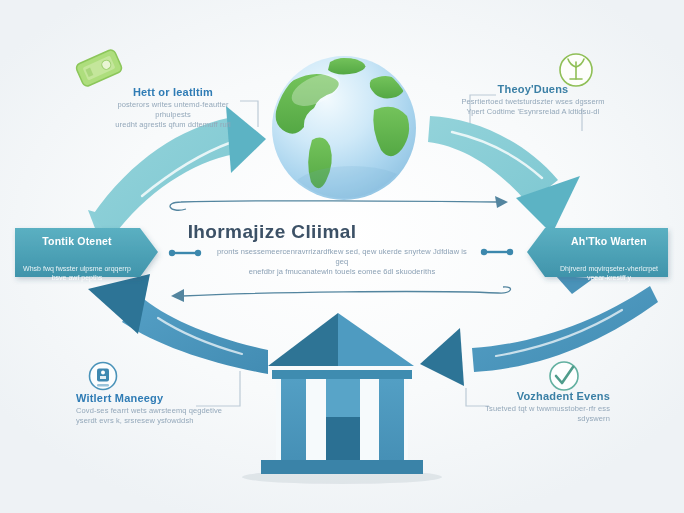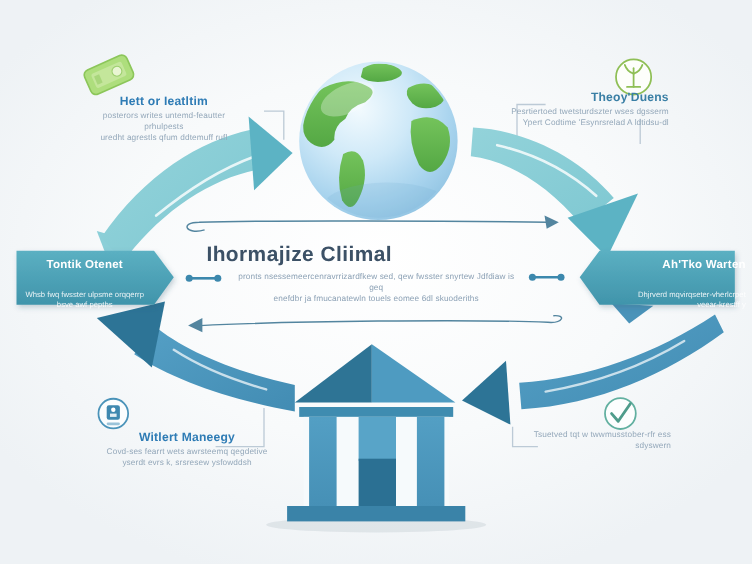--- a/index.html
+++ b/index.html
@@ -6,36 +6,36 @@
   body{font-family:"Liberation Sans", sans-serif;}
   .stage{position:relative;width:684px;height:513px;overflow:hidden;
     background:radial-gradient(ellipse 420px 300px at 50% 46%, #ffffff 0%, #f8fafb 55%, #eef2f5 100%);}
   .stage svg{position:absolute;left:0;top:0;}
 
   .txt{position:absolute;z-index:2;}
 
   
   .corner-title{font-weight:bold;font-size:11px;letter-spacing:.2px;color:#2f7cb5;margin-bottom:2px;}
   .corner-line{font-size:7.5px;line-height:1.3;color:#94a8ba;letter-spacing:.1px;}
-  .tl{left:76px;top:86px;width:146px;text-align:center;}
-  .tr{left:458px;top:83px;width:150px;text-align:right;}
-  .bl{left:90px;top:392px;width:160px;text-align:center;}
+  .tl{left:100px;top:86px;width:146px;text-align:center;}
+  .tr{left:458px;top:83px;width:150px;text-align:center;}
+  .bl{left:76px;top:392px;width:160px;text-align:left;}
   .br{left:460px;top:390px;width:150px;text-align:right;}
   .tr .corner-title,.br .corner-title{color:#3a7fa5;}
 
   
   .center-title{left:0;top:221px;width:544px;text-align:center;
     font-size:19px;font-weight:bold;color:#3c5166;letter-spacing:.4px;}
   .center-par{left:212px;top:247px;width:260px;text-align:center;
     font-size:7.5px;line-height:1.32;color:#8ca1b5;letter-spacing:.1px;}
 
   
   .banner-txt{color:#ffffff;}
   .banner-left{left:20px;top:235px;width:114px;text-align:center;}
-  .banner-right{left:572px;top:235px;width:106px;text-align:right;}
+  .banner-right{left:556px;top:235px;width:106px;text-align:center;}
   .banner-title{font-size:10.5px;font-weight:bold;letter-spacing:.2px;margin-bottom:17px;}
   .banner-line{font-size:7px;line-height:1.35;color:rgba(255,255,255,.88);}
 </style>
 </head>
 <body>
 
 <div class="stage">
 
 <svg width="684" height="513" viewBox="0 0 684 513">
   <defs>
@@ -174,40 +174,41 @@
     <rect x="97" y="384" width="12" height="2.5" rx="1.2" fill="#4a93b9" opacity="0.55"></rect>
   </g>
   <g>
     <circle cx="564" cy="376" r="14" fill="#fdfefe" stroke="#62b0a0" stroke-width="1.6"></circle>
     <path d="M 556 376 L 562 383 L 573 367" stroke="#4f9c8b" stroke-width="2.6" fill="none" stroke-linecap="round" stroke-linejoin="round"></path>
   </g>
 </svg>
 
 <div class="txt center-title">Ihormajize Cliimal</div>
 <div class="txt center-par">
-  <div>pronts nsessemeercenravrrizardfkew sed, qew fwsster snyrtew Jdfdiaw is geq</div>
+  <div>pronts nsessemeercenravrrizardfkew sed, qew ukerde snyrtew Jdfdiaw is geq</div>
   <div>enefdbr ja fmucanatewln touels eomee 6dl skuoderiths</div>
 </div>
 
 <div class="txt tl">
   <div class="corner-title">Hett or Ieatltim</div>
   <div class="corner-line">posterors writes untemd-feautter prhulpests</div>
   <div class="corner-line">uredht agrestls qfum ddtemuff rufl</div>
 </div>
 <div class="txt tr">
   <div class="corner-title">Theoy'Duens</div>
   <div class="corner-line">Pesrtiertoed twetsturdszter wses dgsserm</div>
   <div class="corner-line">Ypert Codtime 'Esynrsrelad A ldtidsu-dl</div>
 </div>
 <div class="txt bl">
   <div class="corner-title">Witlert Maneegy</div>
   <div class="corner-line">Covd-ses fearrt wets awrsteemq qegdetive</div>
   <div class="corner-line">yserdt evrs k, srsresew ysfowddsh</div>
 </div>
 <div class="txt br">
+  <div class="corner-title">Vozhadent Evens</div>
   <div class="corner-line">Tsuetved tqt w twwmusstober-rfr ess sdyswern</div>
 </div>
 
 <div class="txt banner-txt banner-left">
   <div class="banner-title">Tontik Otenet</div>
   <div class="banner-line">Whsb fwq fwsster ulpsme orqqerrp</div>
   <div class="banner-line">bsve awf pepths</div>
 </div>
 <div class="txt banner-txt banner-right">
   <div class="banner-title">Ah'Tko Warten</div>

